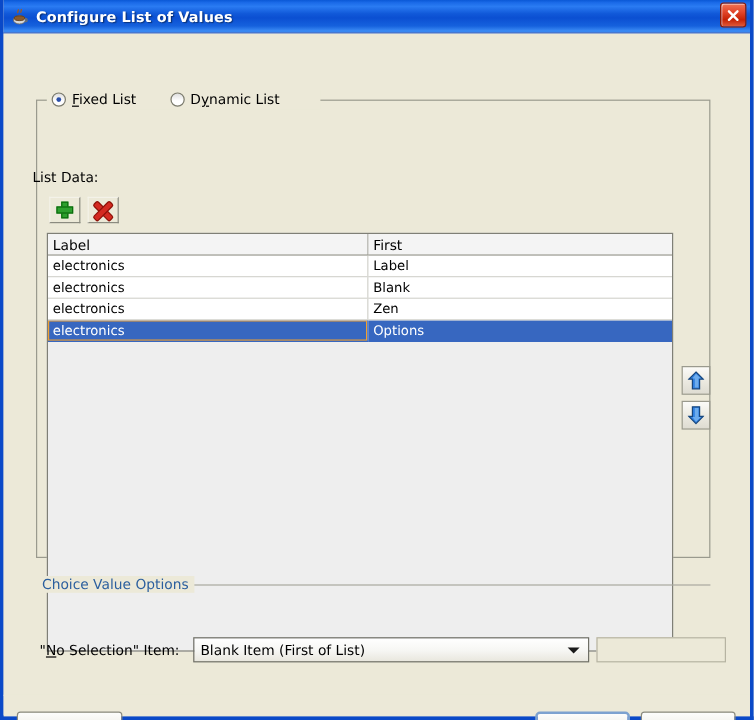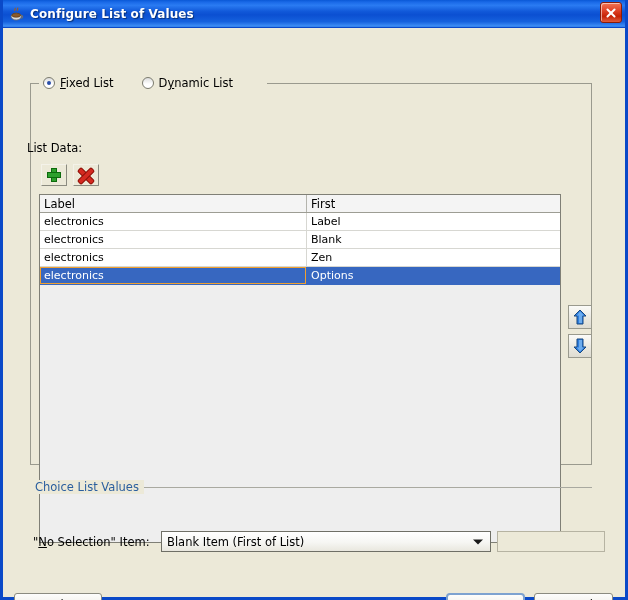--- a/index.html
+++ b/index.html
@@ -484,21 +484,21 @@
       </div>
       <div class="move-btn">
         <svg class="arrow-dn" viewBox="0 0 14 16">
           <polygon points="7,15 13,9 10,9 10,1 4,1 4,9 1,9" fill="#2f7fe0" stroke="#17477f" stroke-width="1"></polygon>
           <polygon points="7,13.5 11,9.6 9,9.6 9,2 6,2 6,9.6 4,9.6" fill="#8fc4f5" opacity="0.65"></polygon>
         </svg>
       </div>
     </div>
 
     <div class="sep-line"></div>
-    <div class="sep-title">Choice List Values</div>
+    <div class="sep-title">Choice Value Options</div>
 
 
     <div class="row-nosel">
       <span class="lbl-nosel">"<span class="mn">N</span>o Selection" Item:</span>
       <div class="combo">
         <span class="combo-text">Blank Item (First of List)</span>
         <span class="combo-arrow"></span>
       </div>
       <div class="disabled-field"></div>
     </div>

